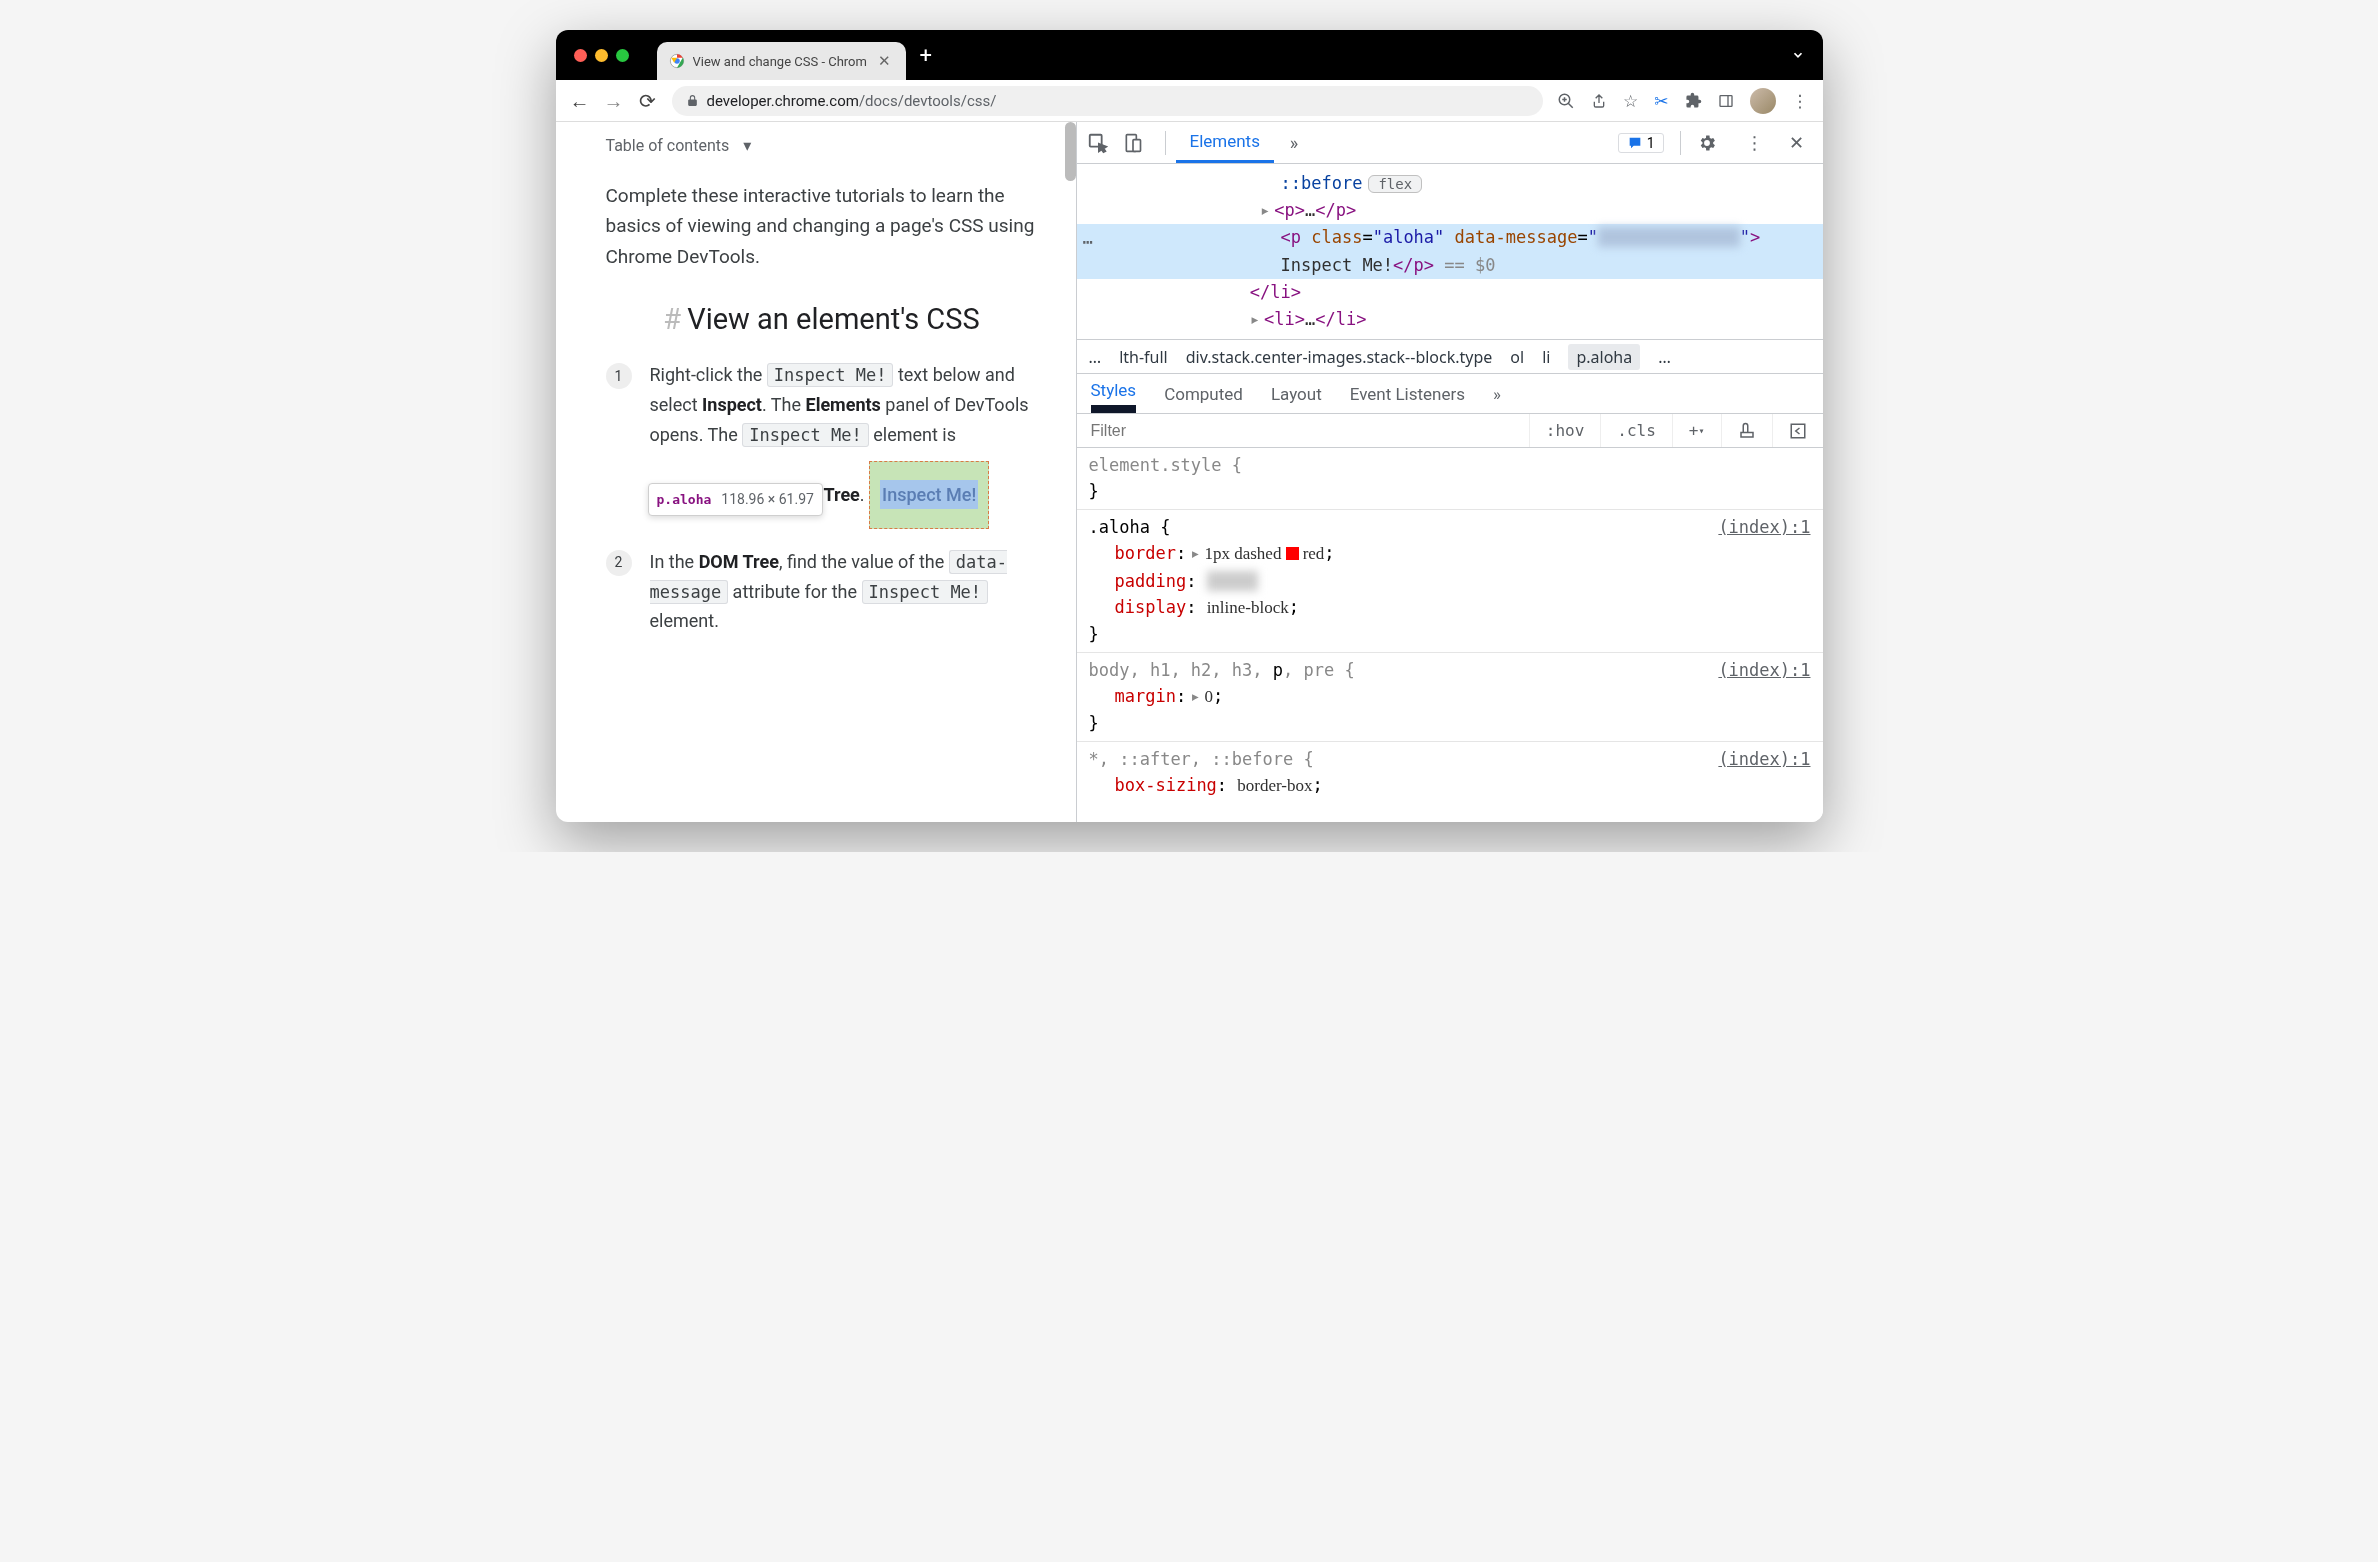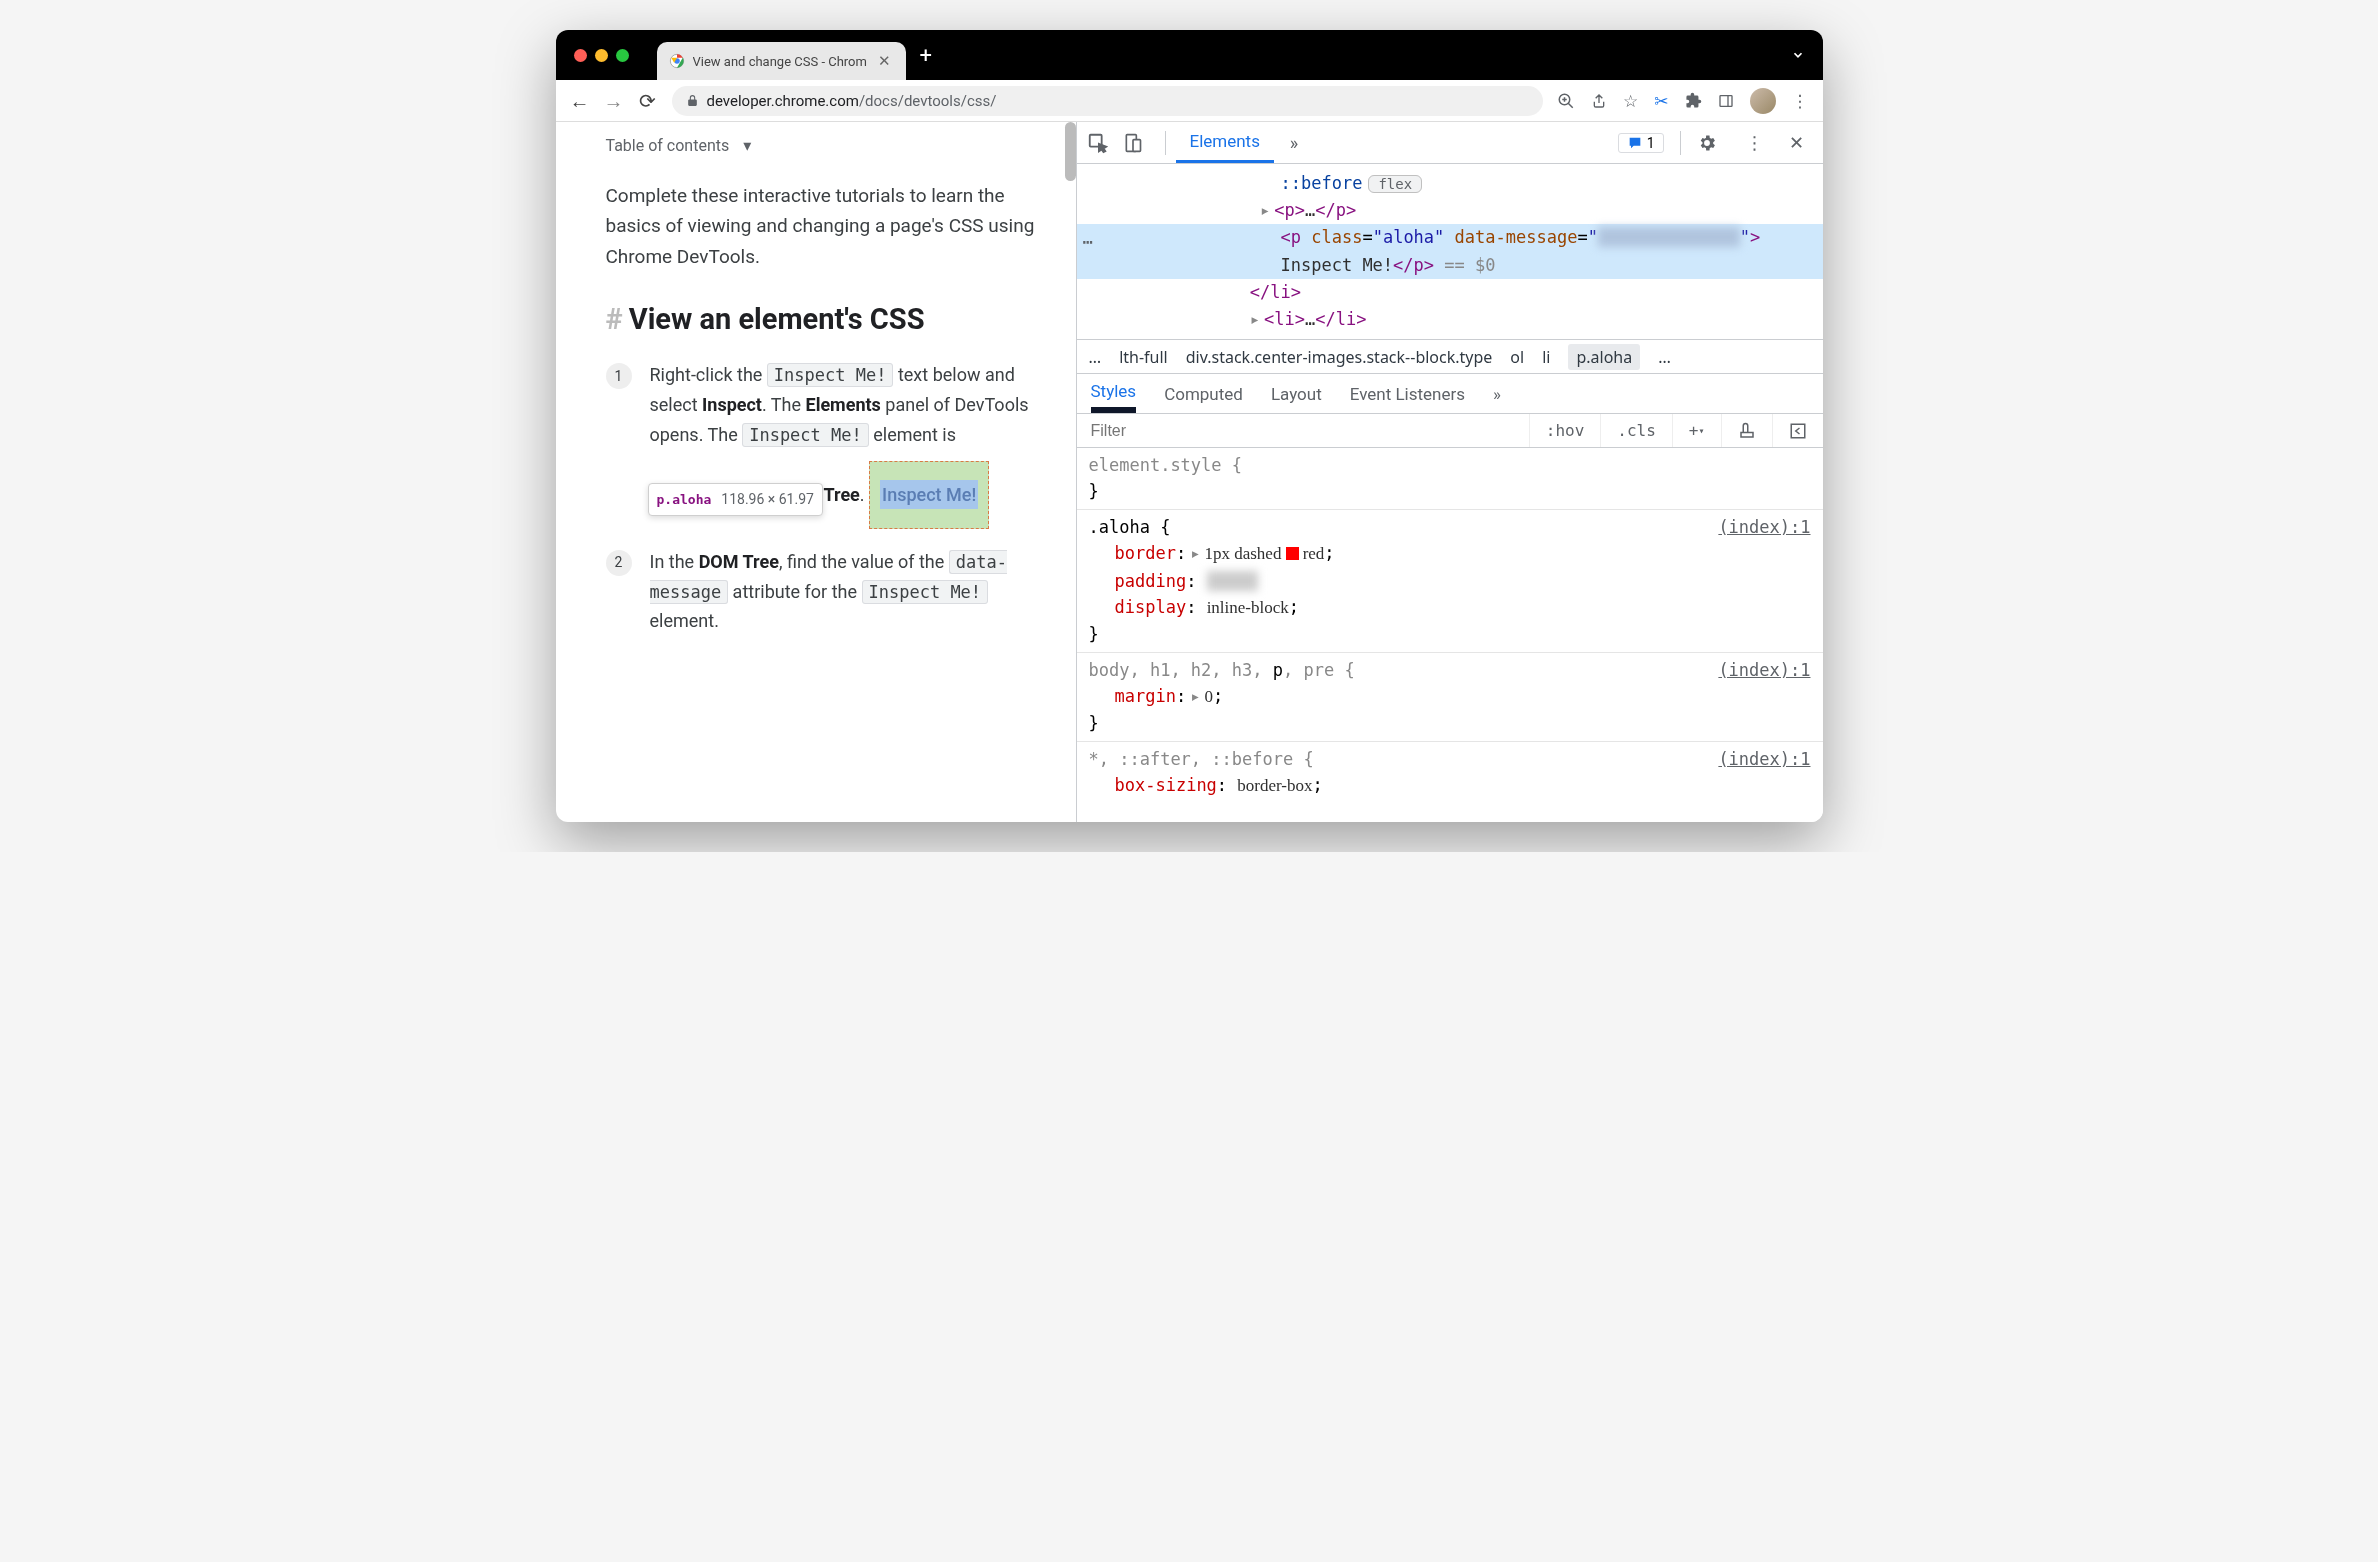--- a/index.html
+++ b/index.html
@@ -88,21 +88,21 @@
     overflow: hidden;
     color:#3c4043;
     position: relative;
   }
   .scrollbar-stub {
     position:absolute; right:0; top:0; width:11px; height:59px;
     background:#bbb; border-radius:6px;
   }
   .toc { font-size:16px; color:#5f6368; display:flex; gap:14px; align-items:center;}
   .intro { font-size:19px; line-height:1.6; margin-top: 26px;}
-  .h2 { font-size:29px; color:#202124; margin-top:30px; margin-bottom: 24px; font-weight:700;}
+  .h2 { font-size:29px; color:#202124; margin-top:30px; margin-bottom: 24px; font-weight:400;text-align:center;}
   .hash { color:#bbb; margin-right:6px;}
   .ol { list-style:none; padding:0; margin:0; counter-reset: step;}
   .ol li { display:flex; gap:18px; font-size:18px; line-height:1.65; margin-bottom:18px;}
   .stepnum { width:26px;height:26px; border-radius:50%; background:#eee; font-size:14px; display:flex;align-items:center;justify-content:center; flex-shrink:0; margin-top:3px;}
   .code-chip {
     font-family: ui-monospace, Menlo, Consolas, monospace;
     background:#f1f3f4; border:1px solid #dadce0;
     padding: 1px 6px; border-radius:3px; font-size:17px;
   }
   b { color:#202124; }
@@ -171,21 +171,21 @@
   .crumbs {
     height:34px; border-bottom:1px solid #cacdd1;
     display:flex; align-items:center; padding:0 12px;
     font-size:16px; color:#5f6368; gap:18px;
     font-family: system-ui;
   }
   .crumbs .cr { color:#303942; white-space:nowrap;}
   .crumbs .cr.sel { background:#e8eaed; padding:2px 8px; border-radius:3px;}
   
   .styles-tabs { height:40px; border-bottom:1px solid #cacdd1; display:flex; align-items:center; padding:0 14px; gap:28px; font-size:17px; color:#5f6368;}
-  .styles-tabs .st.active { color:#1a73e8; border-bottom:6px solid #0f172a; height:100%; display:flex; align-items:center;}
+  .styles-tabs .st.active { color:#1a73e8; border-bottom:8px solid #0f172a; height:100%; display:flex; align-items:center;}
   .styles-tabs .st { height:100%; display:flex; align-items:center;}
   
   .filterbar { height:34px; border-bottom:1px solid #cacdd1; display:flex; align-items:center;}
   .filterbar input { border:none; outline:none; flex:1; font-size:16px; padding:0 14px; color:#5f6368; height:100%;}
   .filterbar .fbtn { font-family:ui-monospace,Menlo,monospace; color:#5f6368; font-size:16px; padding:0 16px; border-left:1px solid #eee; height:100%; display:flex;align-items:center;}
   
   .rules { font-family: ui-monospace, Menlo, Consolas, monospace; font-size:17px; line-height:1.55;}
   .rule { border-bottom:1px solid #e5e5e5; padding:4px 12px;}
   .rule .rhead { display:flex; justify-content:space-between;}
   .rule .src { color:#5f6368; text-decoration:underline;}

